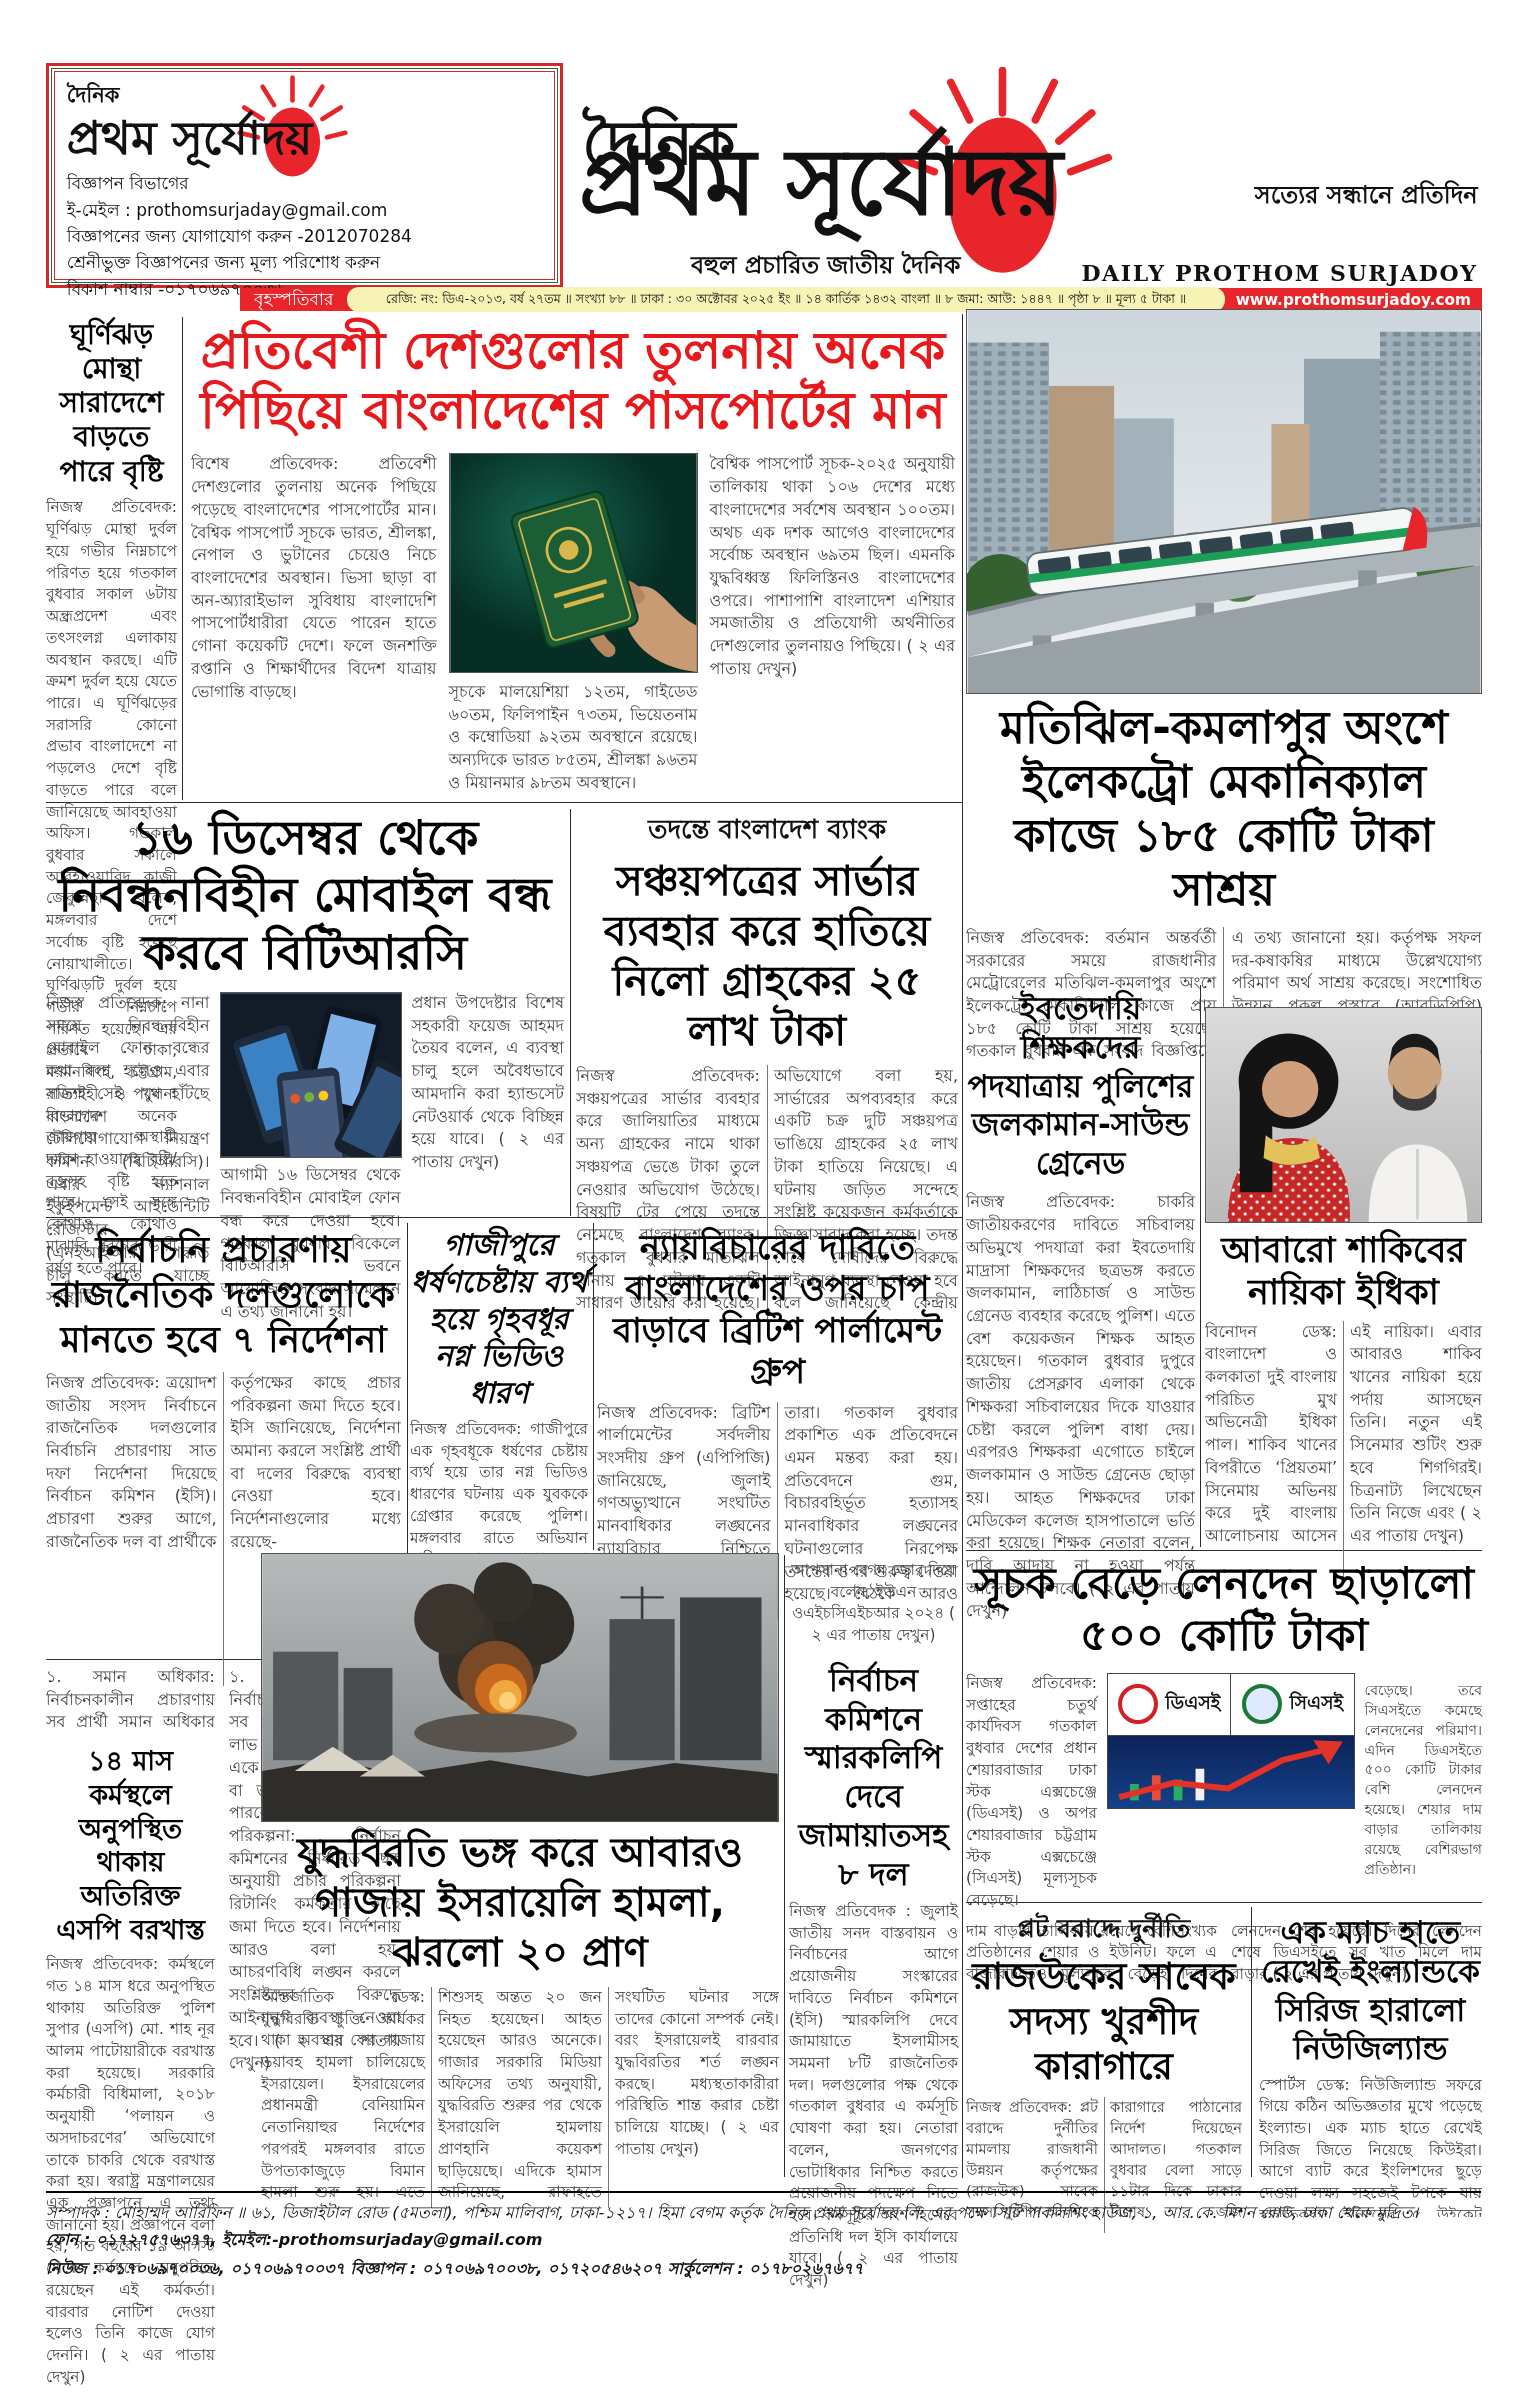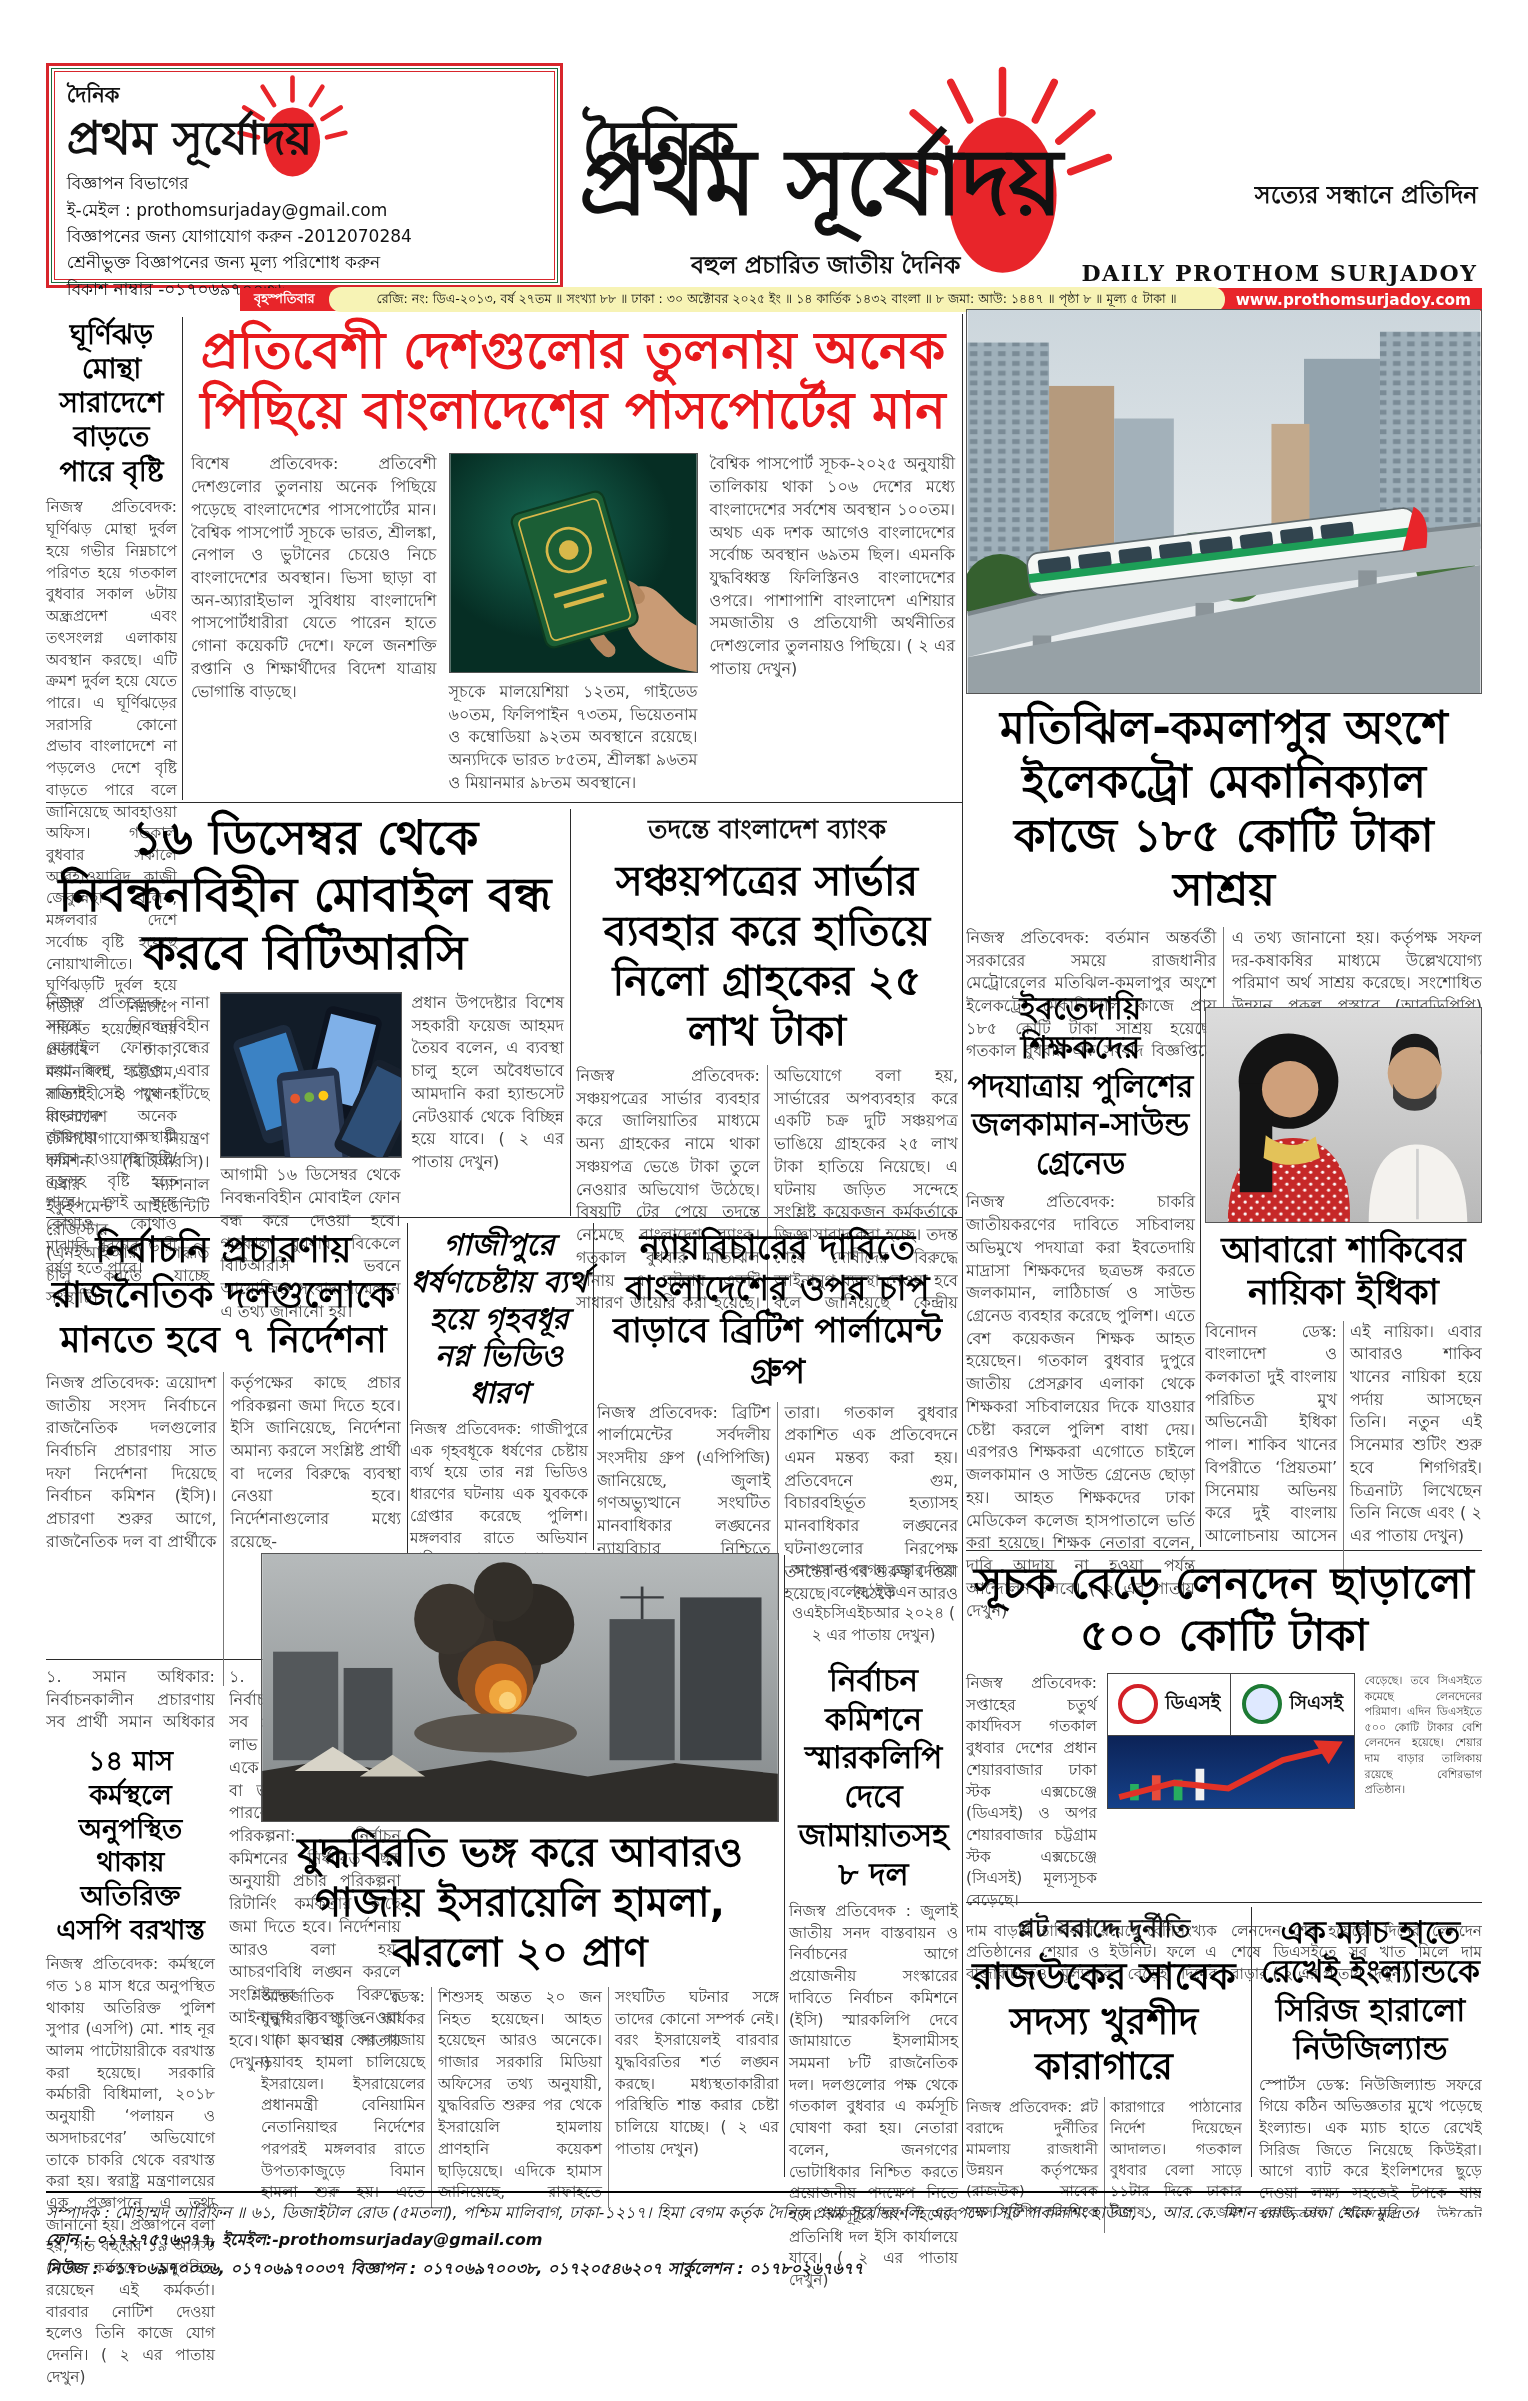--- a/index.html
+++ b/index.html
@@ -23,21 +23,21 @@
   #masthead .daily{position:absolute;left:3.3px;top:28px;font-size:61px;font-weight:bold;}
   #masthead .title{position:absolute;left:0;top:64px;width:100%;font-size:92px;font-weight:bold;
                    letter-spacing:-1.1px;z-index:2;line-height:1.1;}
   #masthead .sun{position:absolute;left:306px;top:-3.3px;z-index:1;}
   #masthead .tagline{position:absolute;right:4.4px;top:108px;font-size:24px;font-weight:bold;z-index:3;margin-left:23px;}
   #masthead .subtitle{position:absolute;left:112px;bottom:-1.1px;font-size:23.5px;font-weight:bold;z-index:3;}
   #masthead .english{position:absolute;right:4.4px;bottom:-1.1px;font-size:22px;font-weight:bold;
                      letter-spacing:1.6px;font-family:"DejaVu Serif","Liberation Serif",serif;z-index:3;}
   
   #dateline{background:#e8252a;display:flex;align-items:center;color:#fff;}
-  #dateline .day{font-size:13px;font-weight:bold;padding:0 14px;white-space:nowrap;}
+  #dateline .day{font-size:17px;font-weight:normal;padding:0 14px;white-space:nowrap;}
   #dateline .reg{flex:1;background:#f7f3b5;color:#111;border-radius:12px;font-size:12.6px;
                  text-align:center;padding:2.7px 5.5px;white-space:nowrap;overflow:hidden;}
   #dateline .url{font-size:15.3px;font-weight:bold;padding:0 11px;white-space:nowrap;}
   
   .photo{display:block;}
   .photo-frame{border:0.5px solid #555;}
   
   #stockbox{border:1.1px solid #444;background:#fff;}
   #stockbox .logos{display:flex;height:61px;border-bottom:1.1px solid #444;}
   #stockbox .cell{flex:1;display:flex;align-items:center;justify-content:center;gap:7.6px;}
@@ -363,21 +363,21 @@
           <svg width="246" height="72" viewBox="0 0 450 132">
             <rect x="40" y="88" width="16" height="30" fill="#27ae60"></rect>
               <rect x="80" y="72" width="16" height="46" fill="#e74c3c"></rect>
             <rect x="120" y="80" width="16" height="38" fill="#27ae60"></rect>
               <rect x="160" y="60" width="16" height="58" fill="#f1f1f1"></rect>
             <polyline points="20,112 120,86 220,96 320,44 396,26" fill="none" stroke="#e33227" stroke-width="11"></polyline>
             <polygon points="376,8 430,10 404,52" fill="#e33227"></polygon>
           </svg>
         </div>
       </div>
-      <div class="body-txt" style="flex:1;font-size:11px;">বেড়েছে। তবে সিএসইতে কমেছে লেনদেনের পরিমাণ। এদিন ডিএসইতে ৫০০ কোটি টাকার বেশি লেনদেন হয়েছে। শেয়ার দাম বাড়ার তালিকায় রয়েছে বেশিরভাগ প্রতিষ্ঠান।</div>
+      <div class="body-txt" style="flex:1;font-size:14px;margin-top:8px;">বেড়েছে। তবে সিএসইতে কমেছে লেনদেনের পরিমাণ। এদিন ডিএসইতে ৫০০ কোটি টাকার বেশি লেনদেন হয়েছে। শেয়ার দাম বাড়ার তালিকায় রয়েছে বেশিরভাগ প্রতিষ্ঠান।</div>
     </div>
     <div class="body-txt" style="margin-top:8.7px;column-count:2;column-gap:14px;height:76px;overflow:hidden;font-size:15.3px;">দাম বাড়ার তালিকায় রয়েছে বেশিসংখ্যক প্রতিষ্ঠানের শেয়ার ও ইউনিট। ফলে এ বাজারটিতেও মূল্যসূচক বেড়েই দিনের লেনদেন শেষ হয়েছে। দিনের লেনদেন শেষে ডিএসইতে সব খাত মিলে দাম বাড়ার ( ২ এর পাতায় দেখুন)</div>
   </div>
 
   <div class="abs" style="left:966px;top:1909px;width:276px;">
     <div class="kicker" style="font-size:25px;">প্লট বরাদ্দে দুর্নীতি</div>
     <div class="hl" style="font-size:37px;line-height:1.22;margin-top:2.2px;">রাজউকের সাবেক সদস্য খুরশীদ কারাগারে</div>
     <div class="body-txt" style="margin-top:7.6px;column-count:2;column-gap:12px;column-rule:0.5px solid #777;height:136px;overflow:hidden;font-size:14.7px;">নিজস্ব প্রতিবেদক: প্লট বরাদ্দে দুর্নীতির মামলায় রাজধানী উন্নয়ন কর্তৃপক্ষের (রাজউক) সাবেক সদস্য খুরশীদ আলমকে কারাগারে পাঠানোর নির্দেশ দিয়েছেন আদালত। গতকাল বুধবার বেলা সাড়ে ১১টার দিকে ঢাকার বিশেষ জজ আদালত-৫-এ আত্মসমর্পণ করেন খুরশীদ আলম। পরে দুপুরে বিচারক মোহাম্মদ আব্দুল্লাহ আল মামুন তার জামিন আবেদন নামঞ্জুর করে তাকে কারাগারে পাঠানোর নির্দেশ দেন। ( ২ এর পাতায় দেখুন)</div>
   </div>
 

